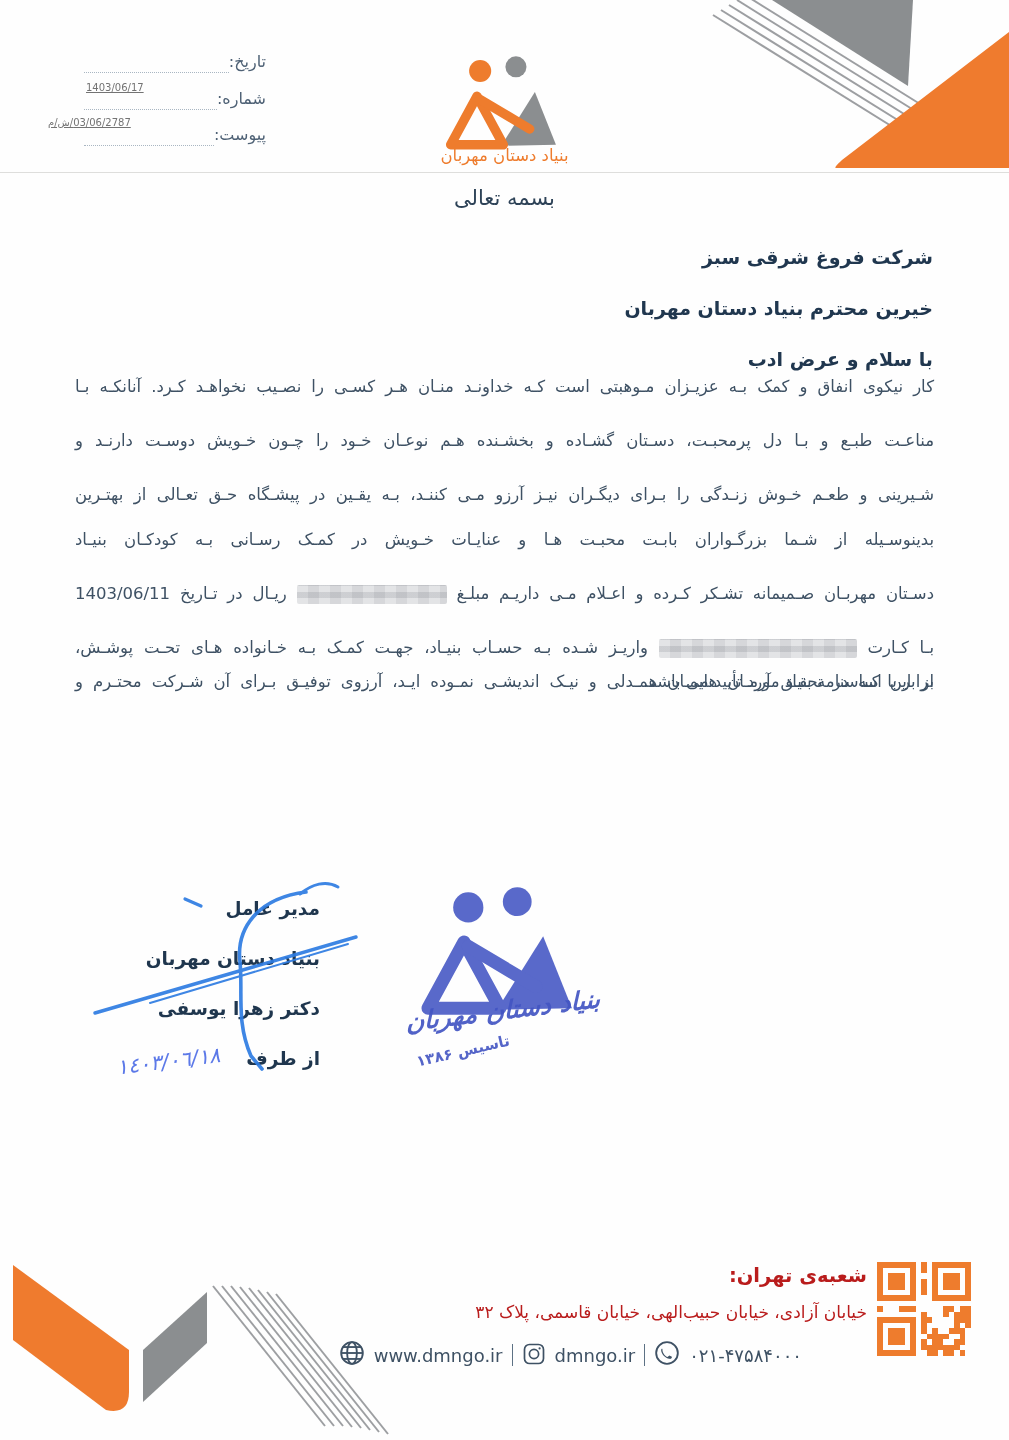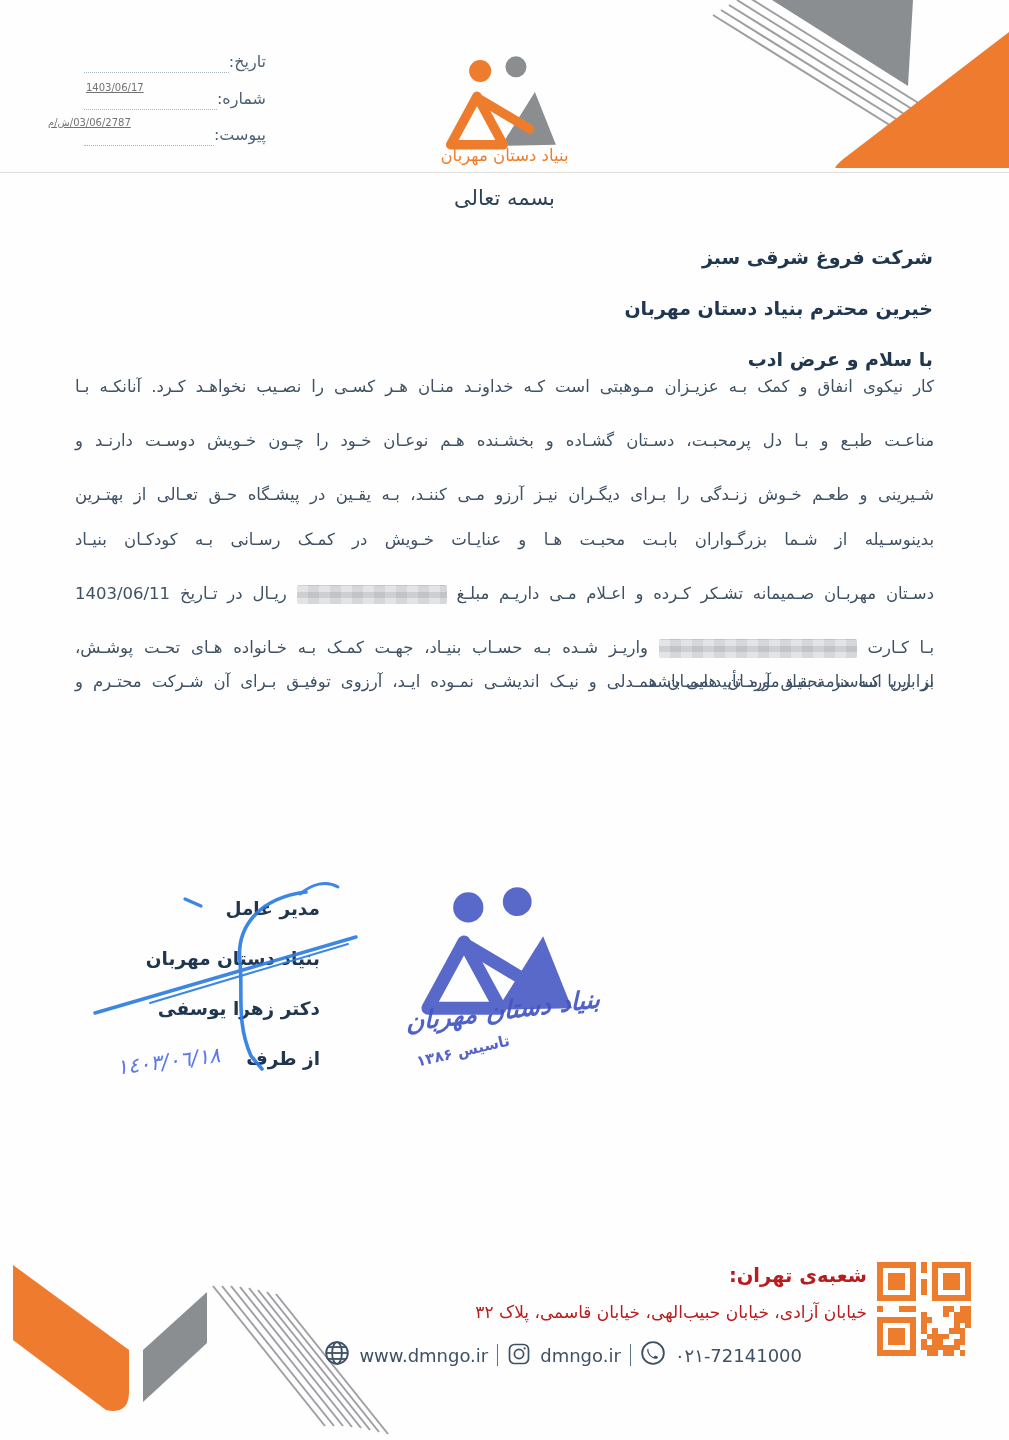--- a/index.html
+++ b/index.html
@@ -193,21 +193,21 @@
         <circle cx="12" cy="12" r="4.6"></circle>
         <circle cx="17.6" cy="6.4" r="1.1" fill="#3e5164" stroke="none"></circle>
       </g>
     </svg>
     <span>dmngo.ir</span>
     <span class="sep"></span>
     <svg width="26" height="26" viewBox="0 0 24 24">
       <circle cx="12" cy="12" r="10" fill="none" stroke="#3e5164" stroke-width="1.7"></circle>
       <path d="M7.8,8.2 C7.5,10.5 9,14 12.5,15.8 L14.2,14.2 L16.5,15.4 C16.8,16.6 15.6,17.6 14.3,17.4 C10.2,16.8 6.8,12.8 6.6,9.4 C6.6,8.3 7.2,7.6 7.8,8.2 Z" fill="#3e5164"></path>
     </svg>
-    <span class="num">۰۲۱-72141000</span>
+    <span class="num">۰۲۱-۴۷۵۸۴۰۰۰</span>
   </div>
 
   <svg id="qr" class="abs" style="left:877px;top:1262px" width="94" height="94" viewBox="0 0 17 17" shape-rendering="crispEdges">
       <rect x="0" y="0" width="7" height="1" fill="#ee7c2d"></rect>
       <rect x="0" y="6" width="7" height="1" fill="#ee7c2d"></rect>
       <rect x="0" y="1" width="1" height="5" fill="#ee7c2d"></rect>
       <rect x="6" y="1" width="1" height="5" fill="#ee7c2d"></rect>
       <rect x="2" y="2" width="3" height="3" fill="#ee7c2d"></rect>
       <rect x="10" y="0" width="7" height="1" fill="#ee7c2d"></rect>
       <rect x="10" y="6" width="7" height="1" fill="#ee7c2d"></rect>

